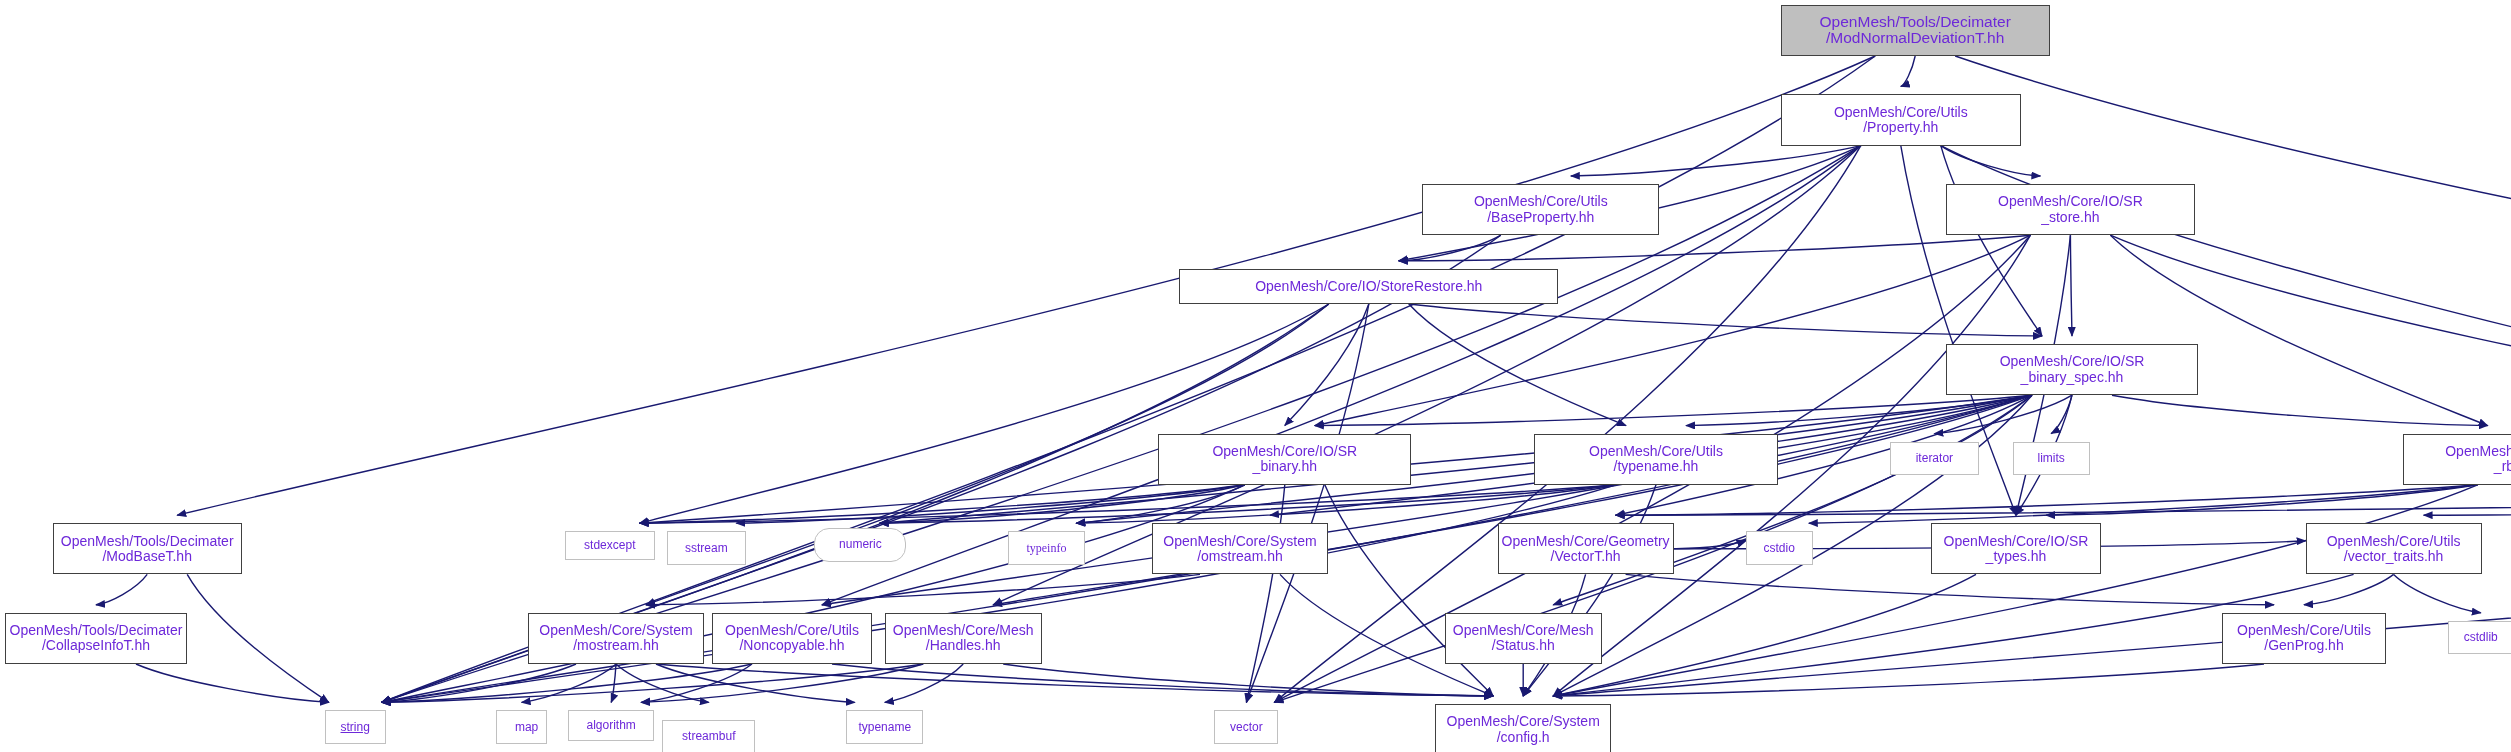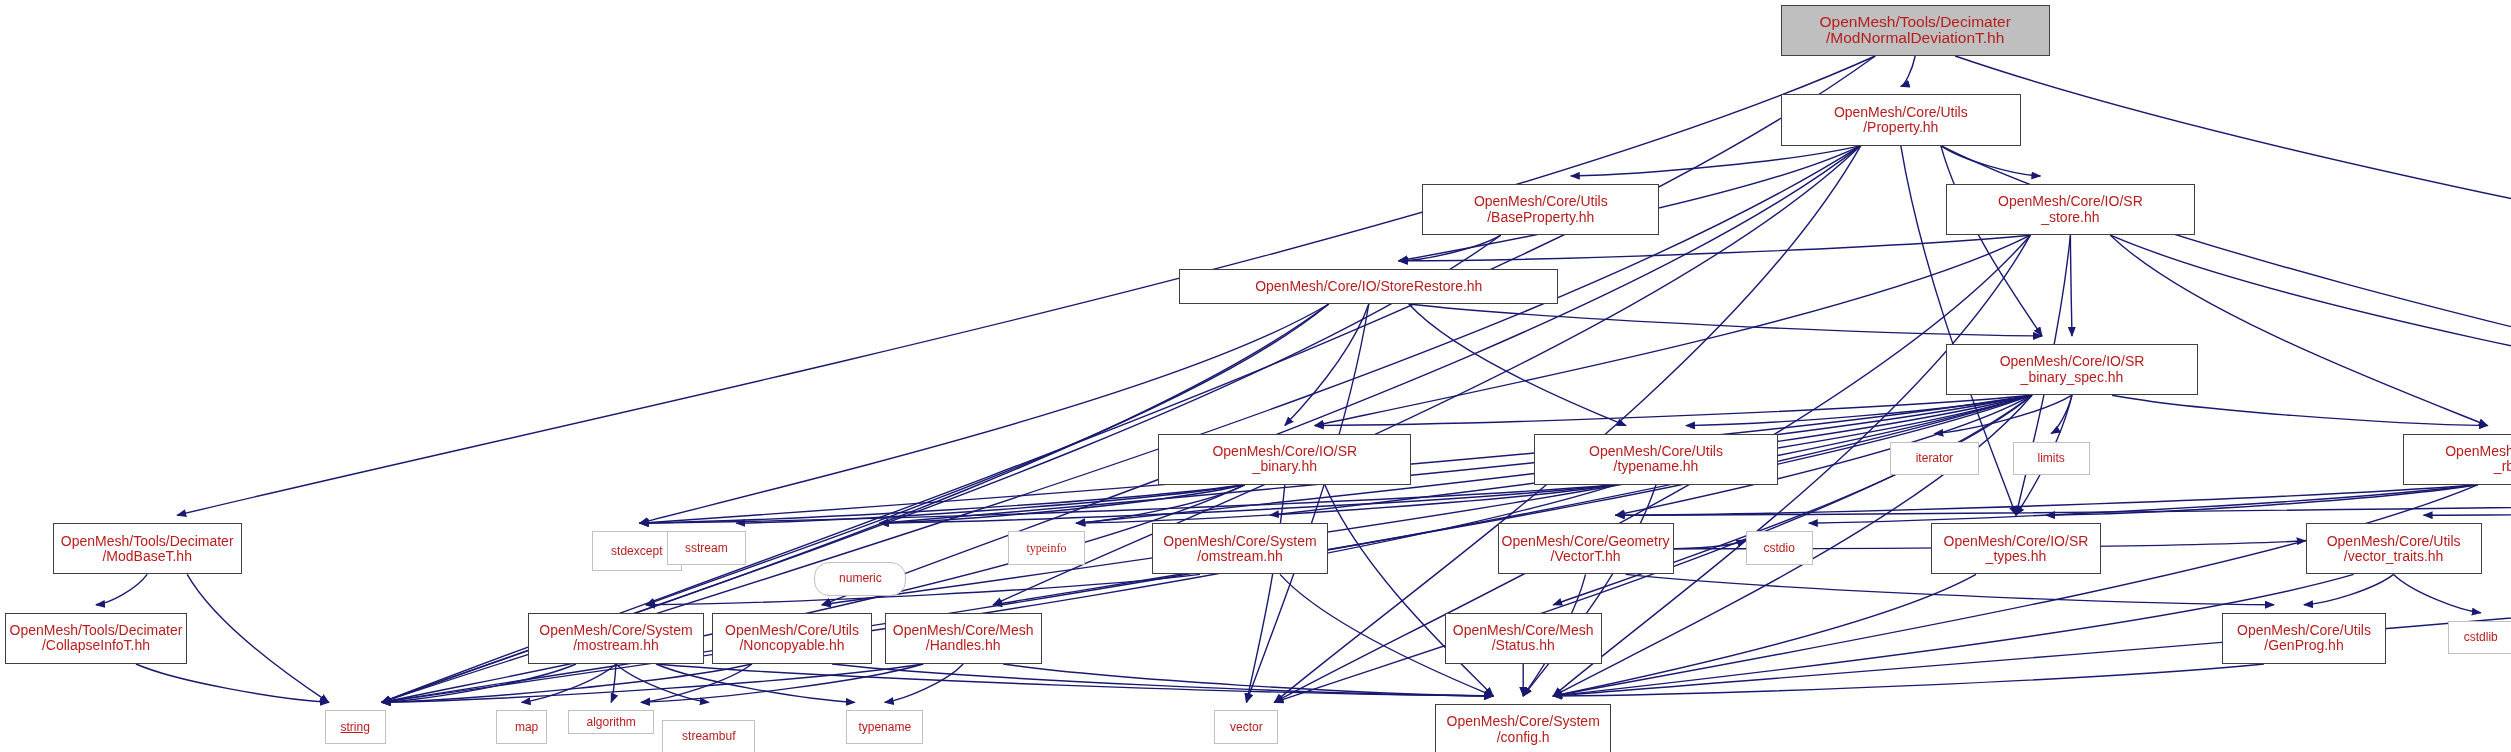--- a/index.html
+++ b/index.html
@@ -1,21 +1,21 @@
 <!DOCTYPE html>
 <html><head>
 <meta charset="utf-8">
 <style>
   html,body{margin:0;padding:0;background:#ffffff;}
   #canvas{position:relative;width:2511px;height:752px;overflow:hidden;
           font-family:"Liberation Sans","DejaVu Sans",sans-serif;background:#fff;}
   svg#edges{position:absolute;left:0;top:0;width:2511px;height:752px;pointer-events:none;}
   .node{position:absolute;box-sizing:border-box;display:flex;align-items:center;
         justify-content:center;text-align:center;line-height:1.08;
-        color:#b91c1c;white-space:pre-line;}
+        color:#6d28d9;white-space:pre-line;}
   
   .n-solid{border:1.5px solid #404040;background:#ffffff;font-size:14px;}
   
   .n-root{border:1.5px solid #404040;background:#bfbfbf;font-size:15.5px;}
   
   .n-sys{border:1px solid #c0c0c0;background:#ffffff;font-size:12px;}
 </style>
 </head>
 <body>
 
@@ -139,23 +139,23 @@
       <div class="node n-solid" style="left: 1158.4px; top: 433.6px; width: 252.8px; height: 51.2px;">OpenMesh/Core/IO/SR
 _binary.hh</div>
       <div class="node n-solid" style="left: 1534.4px; top: 433.6px; width: 243.2px; height: 51.2px;">OpenMesh/Core/Utils
 /typename.hh</div>
       <div class="node n-sys" style="left: 1889.6px; top: 441.6px; width: 89.6px; height: 33.6px;">iterator</div>
       <div class="node n-sys" style="left: 2012.8px; top: 441.6px; width: 76.8px; height: 33.6px;">limits</div>
       <div class="node n-solid" style="left: 2403.2px; top: 433.6px; width: 228.8px; height: 51.2px;">OpenMesh/Core/IO/SR
 _rbo.hh</div>
       <div class="node n-solid" style="left: 52.8px; top: 523.2px; width: 188.8px; height: 51.2px;">OpenMesh/Tools/Decimater
 /ModBaseT.hh</div>
-      <div class="node n-sys" style="left: 592px; top: 531.2px; width: 89.6px; height: 40px;">stdexcept</div>
+      <div class="node n-sys" style="left: 565px; top: 531.2px; width: 89.6px; height: 29px;">stdexcept</div>
       <div class="node n-sys" style="left: 667.2px; top: 531.2px; width: 78.4px; height: 33.6px;">sstream</div>
-      <div class="node n-sys" style="left: 814.4px; top: 562px; width: 92px; height: 33.6px; border-radius: 15px;">numeric</div>
+      <div class="node n-sys" style="left: 814.4px; top: 528px; width: 92px; height: 33.6px; border-radius: 15px;">numeric</div>
       <div class="node n-sys" style="left: 1008px; top: 531.2px; width: 76.8px; height: 33.6px; font-family: Liberation Serif, serif;">typeinfo</div>
       <div class="node n-solid" style="left: 1152px; top: 523.2px; width: 176px; height: 51.2px;">OpenMesh/Core/System
 /omstream.hh</div>
       <div class="node n-solid" style="left: 1497.6px; top: 523.2px; width: 176px; height: 51.2px;">OpenMesh/Core/Geometry
 /VectorT.hh</div>
       <div class="node n-sys" style="left: 1745.6px; top: 531.2px; width: 67.2px; height: 33.6px;">cstdio</div>
       <div class="node n-solid" style="left: 1931.2px; top: 523.2px; width: 169.6px; height: 51.2px;">OpenMesh/Core/IO/SR
 _types.hh</div>
       <div class="node n-solid" style="left: 2305.6px; top: 523.2px; width: 176px; height: 51.2px;">OpenMesh/Core/Utils
 /vector_traits.hh</div>
@@ -169,18 +169,18 @@
 /Handles.hh</div>
       <div class="node n-solid" style="left: 1444.8px; top: 612.8px; width: 156.8px; height: 51.2px;">OpenMesh/Core/Mesh
 /Status.hh</div>
       <div class="node n-solid" style="left: 2222.4px; top: 612.8px; width: 163.2px; height: 51.2px;">OpenMesh/Core/Utils
 /GenProg.hh</div>
       <div class="node n-sys" style="left: 2448px; top: 620.8px; width: 65.6px; height: 33.6px;">cstdlib</div>
       <div class="node n-solid" style="left: 1435.2px; top: 704px; width: 176px; height: 51.2px;">OpenMesh/Core/System
 /config.h</div>
       <div class="node n-sys" style="left: 324.8px; top: 710.4px; width: 60.8px; height: 33.6px; text-decoration: underline;">string</div>
       <div class="node n-sys" style="left: 496px; top: 710.4px; width: 51.2px; height: 33.6px; padding-left: 10px;">map</div>
-      <div class="node n-sys" style="left: 568px; top: 710.4px; width: 86.4px; height: 24px;">algorithm</div>
+      <div class="node n-sys" style="left: 568px; top: 710.4px; width: 86.4px; height: 31px;">algorithm</div>
       <div class="node n-sys" style="left: 662.4px; top: 720px; width: 92.8px; height: 33.6px;">streambuf</div>
       <div class="node n-sys" style="left: 846.4px; top: 710.4px; width: 76.8px; height: 33.6px;">typename</div>
       <div class="node n-sys" style="left: 1214.4px; top: 710.4px; width: 64px; height: 33.6px;">vector</div>
     </div>
 </div>
 
 </body></html>

